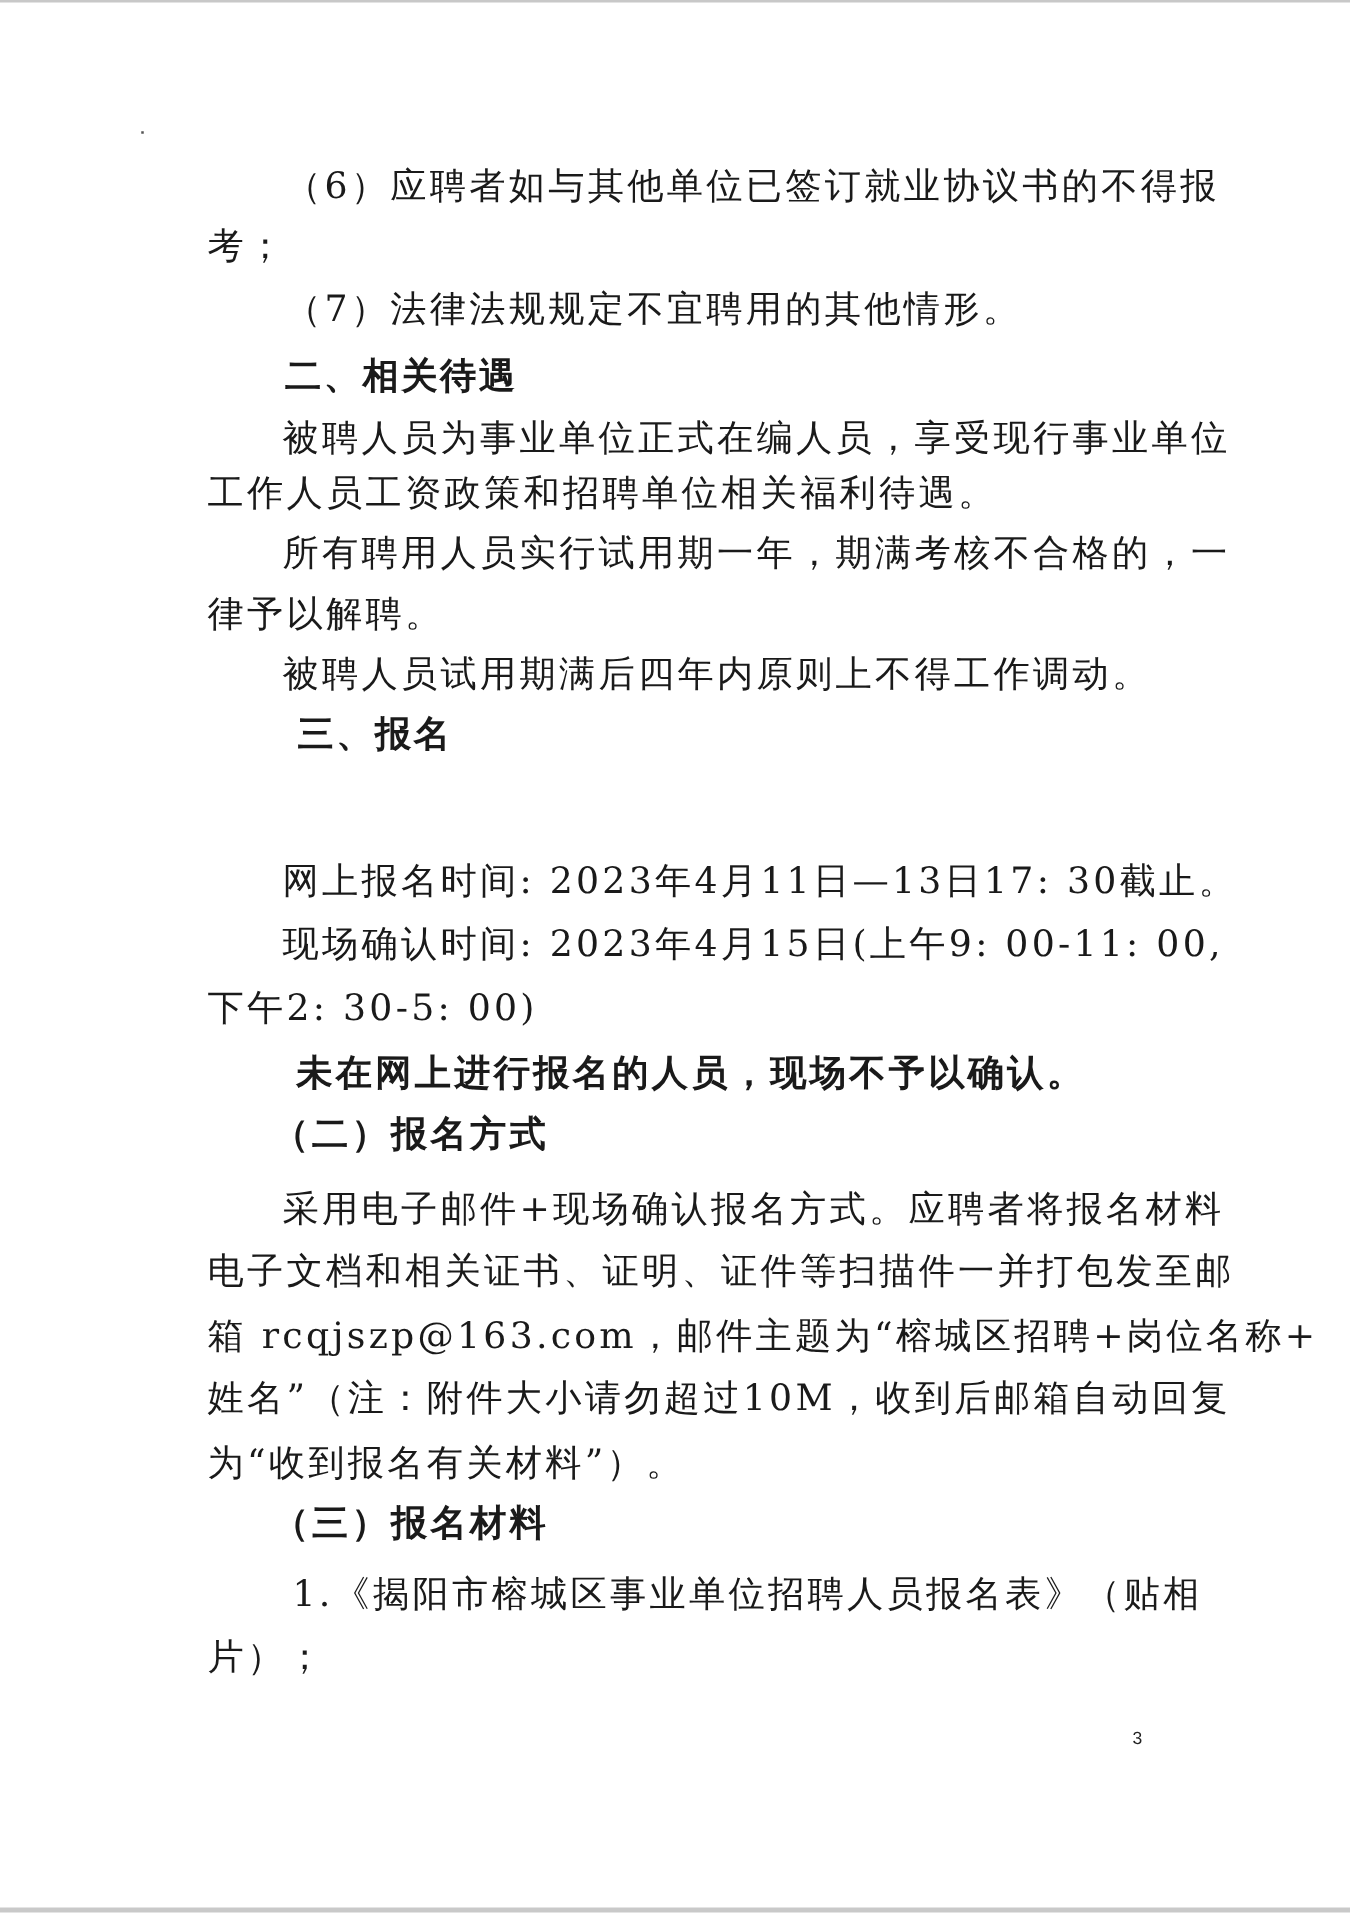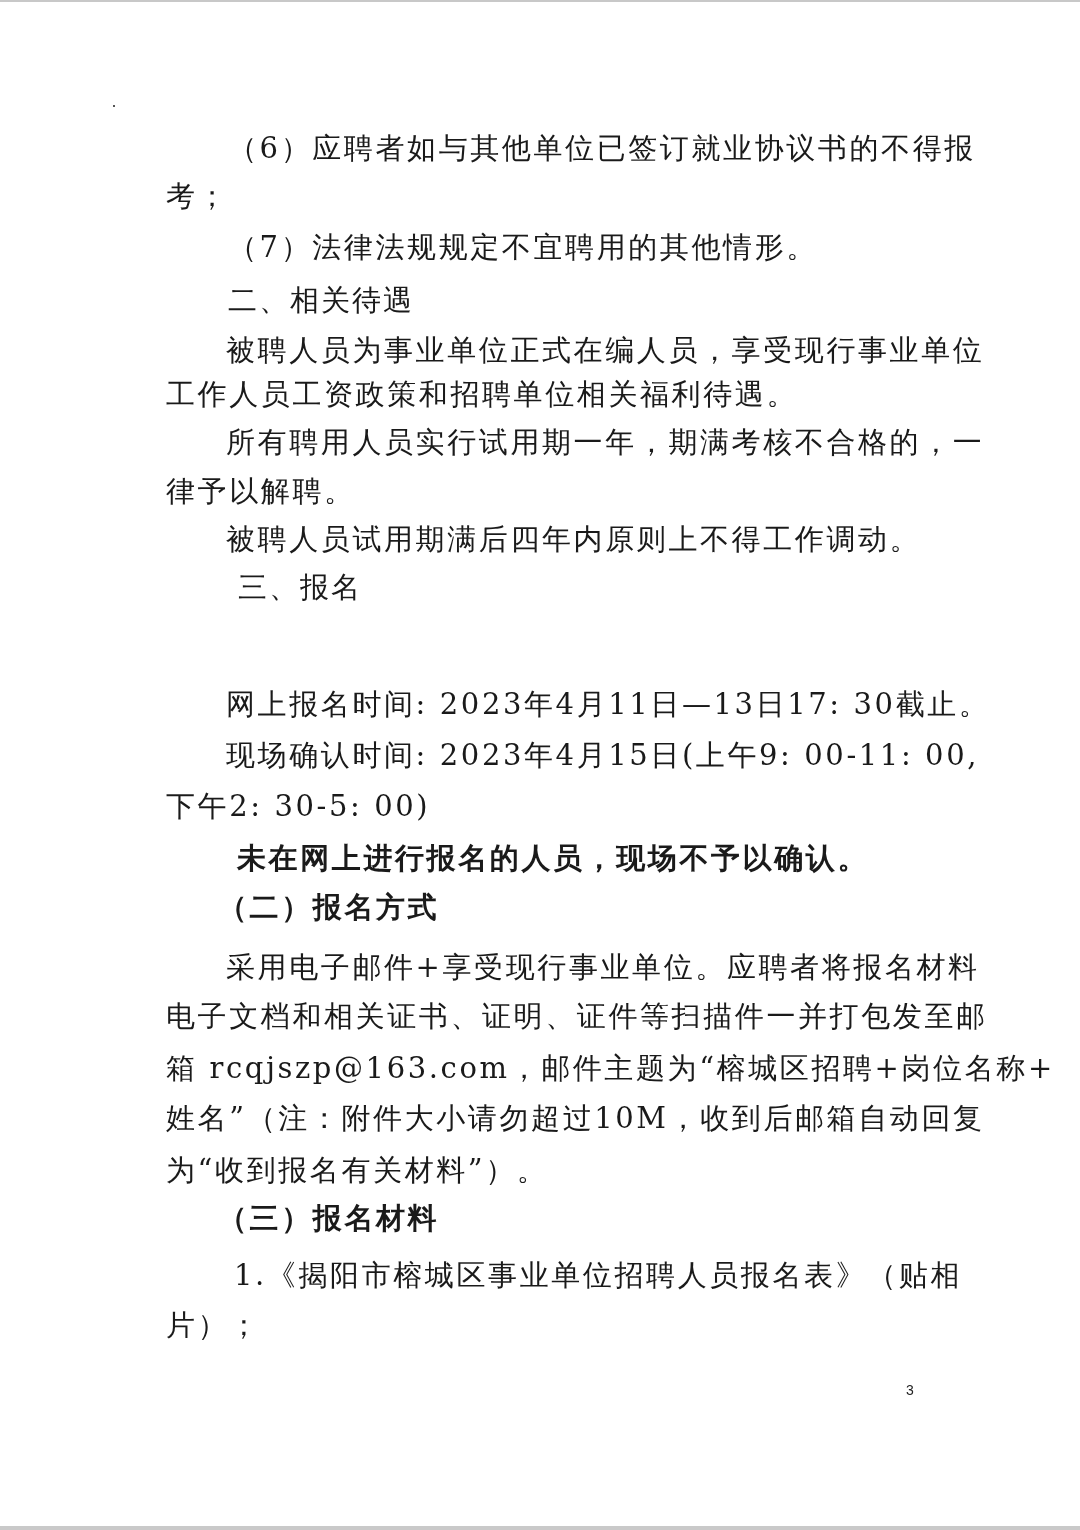--- a/index.html
+++ b/index.html
@@ -41,21 +41,21 @@
     }
     .line {
       position: absolute;
       font-size: 29px;
       line-height: 36px;
       white-space: nowrap;
       letter-spacing: 2.6px;
     }
     .line.bold {
       font-family: "DejaVu Sans", "Liberation Sans", sans-serif;
-      font-weight: normal;
+      font-weight: bold;
       letter-spacing: 2px;
     }
     .line.semibold {
       font-weight: bold;
     }
     .page-number {
       position: absolute;
       left: 906px;
       top: 1382px;
       font-family: "Liberation Sans", sans-serif;
@@ -78,21 +78,21 @@
     <div class="line" style="left: 226px; top: 332px;">被聘人员为事业单位正式在编人员，享受现行事业单位</div>
     <div class="line" style="left: 226px; top: 424px;">所有聘用人员实行试用期一年，期满考核不合格的，一</div>
     <div class="line" style="left: 166px; top: 473px; text-align: right;">律予以解聘。</div>
     <div class="line" style="left: 226px; top: 521px;">被聘人员试用期满后四年内原则上不得工作调动。</div>
     <div class="line bold" style="left: 238px; top: 569px;">三、报名</div>
     <div class="line" style="left: 226px; top: 686px;">网上报名时间: 2023年4月11日—13日17: 30截止。</div>
     <div class="line" style="left: 226px; top: 737px;">现场确认时间: 2023年4月15日(上午9: 00-11: 00,</div>
     <div class="line" style="left: 166px; top: 788px;">下午2: 30-5: 00)</div>
     <div class="line semibold" style="left: 237px; top: 840px;">未在网上进行报名的人员，现场不予以确认。</div>
     <div class="line semibold" style="left: 218px; top: 889px;">（二）报名方式</div>
-    <div class="line" style="left: 226px; top: 949px;">采用电子邮件+享受现行事业单位。应聘者将报名材料</div>
+    <div class="line" style="left: 226px; top: 949px;">采用电子邮件+现场确认报名方式。应聘者将报名材料</div>
     <div class="line" style="left: 166px; top: 998px;">电子文档和相关证书、证明、证件等扫描件一并打包发至邮</div>
     <div class="line" style="left: 166px; top: 1050px;">箱 rcqjszp@163.com，邮件主题为“榕城区招聘+岗位名称+</div>
     <div class="line" style="left: 166px; top: 1100px;">姓名”（注：附件大小请勿超过10M，收到后邮箱自动回复</div>
     <div class="line" style="left: 166px; top: 1152px;">为“收到报名有关材料”）。</div>
     <div class="line semibold" style="left: 218px; top: 1200px;">（三）报名材料</div>
     <div class="line" style="left: 234px; top: 1257px;">1.《揭阳市榕城区事业单位招聘人员报名表》（贴相</div>
     <div class="line" style="left: 166px; top: 1307px;">片）；</div>
   </div>
 
 <div class="page-number">3</div>

